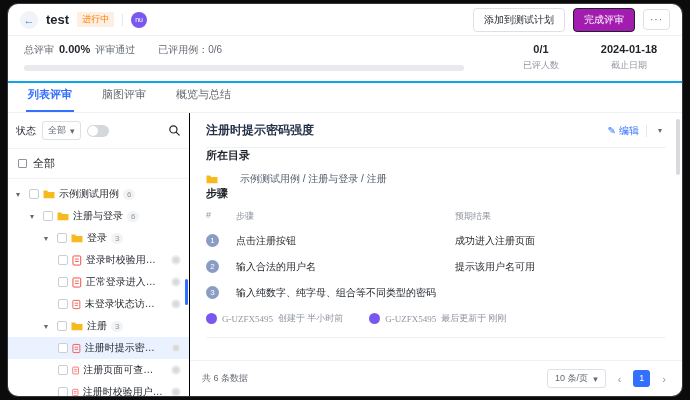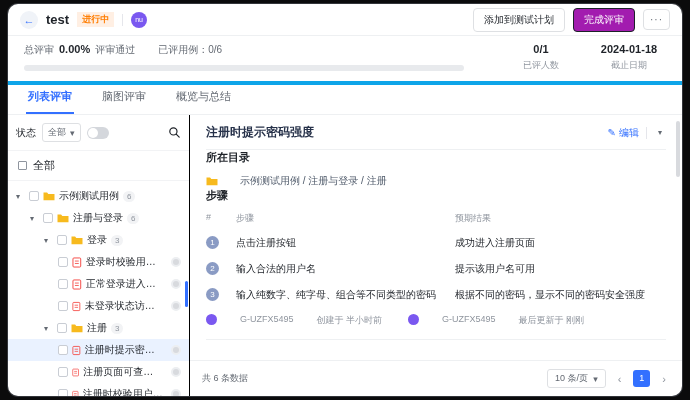--- a/index.html
+++ b/index.html
@@ -4,30 +4,30 @@
 <style>
   * { margin:0; padding:0; box-sizing:border-box; }
   html,body { width:690px; height:400px; }
   body { background:#0b0b0c; position:relative; font-family:"Liberation Sans", sans-serif; color:#1f2329; }
   .window { position:absolute; left:8px; top:4px; right:8px; bottom:4px; background:#fff; border-radius:10px; overflow:hidden; display:flex; flex-direction:column; box-shadow:0 0 0 1px #33353a; }
 
   
   .hdr { height:32px; display:flex; align-items:center; gap:8px; padding:0 12px; border-bottom:1px solid #eef0f2; flex:none; }
   .back-btn { width:18px; height:18px; border-radius:50%; background:#f0f3f8; color:#3370ff; font-size:11px; line-height:18px; text-align:center; cursor:pointer; }
   .hdr-title { font-size:13px; font-weight:bold; }
-  .badge { background:#ffefe3; color:#ff7d00; font-size:9px; padding:1px 5px; border-radius:0;font-weight:bold; }
+  .badge { background:#ffefe3; color:#ff7d00; font-size:9px; padding:1px 5px; border-radius:0; }
   .vline { width:1px; height:12px; background:#e5e6eb; }
   .avatar { width:16px; height:16px; border-radius:50%; background:#7a58f0; color:#fff; font-size:7px; line-height:16px; text-align:center; }
   .hdr-sp { flex:1; }
   .btn { font-size:10px; border:1px solid #dee0e3; border-radius:4px; padding:4px 10px; background:#fff; cursor:pointer; color:#1f2329; }
   .btn-dark { background:#a21caf; border-color:#1d2129; color:#fff; }
   .btn-more { padding:4px 6px; letter-spacing:1px; color:#646a73; }
 
   
-  .stats { display:flex; align-items:flex-start; padding:7px 16px 9px; border-bottom:4px solid #0ea5e9; flex:none; }
+  .stats { display:flex; align-items:flex-start; padding:7px 16px 9px; border-bottom:2px solid #0ea5e9; flex:none; }
   .stats-left { flex:1; margin-right:26px; }
   .stats-line { font-size:10px; color:#646a73; display:flex; align-items:baseline; gap:5px; }
   .stats-line b { color:#1f2329; font-size:11px; }
   .stats-cases { margin-left:18px; }
   .pbar { margin-top:8px; height:6px; background:#e8eaed; border-radius:3px; overflow:hidden; }
   .pbar-fill { height:100%; background:#3370ff; width:0%; }
   .metric { min-width:74px; text-align:center; margin-left:14px; }
   .metric .v { font-size:11px; font-weight:bold; color:#1f2329; }
   .metric .l { font-size:9px; color:#8f959e; margin-top:4px; }
 
@@ -68,21 +68,21 @@
   .edit-link { color:#3370ff; font-size:10px; display:flex; align-items:center; gap:3px; cursor:pointer; }
   .chev-btn { color:#646a73; font-size:8px; padding:2px 4px; cursor:pointer; }
   .sec { font-size:11px; font-weight:bold; }
   .crumb { display:flex; align-items:center; gap:22px; margin-top:9px; font-size:10px; color:#4e5969; }
   .steps-table { margin-top:9px; }
   .srow { display:grid; grid-template-columns:22px 1fr 1fr; column-gap:8px; align-items:start; margin-bottom:13px; }
   .shead { font-size:9px; color:#8f959e; margin-bottom:11px; }
   .num-c { width:13px; height:13px; border-radius:50%; background:#8a9bc4; color:#fff; font-size:8px; line-height:13px; text-align:center; }
   .scell { font-size:10px; color:#1f2329; line-height:13px; }
   .meta-row { display:flex; gap:26px; margin-top:4px; align-items:center; }
-  .meta-item { display:flex; align-items:flex-start; gap:23px; font-size:9px; color:#8f959e; }
+  .meta-item { display:flex; align-items:center; gap:5px; font-size:9px; color:#8f959e;font-family:Liberation Serif, serif; }
   .dot-av { width:11px; height:11px; border-radius:50%; background:#7a58f0; flex:none; }
   .hr { border-top:1px solid #eef0f2; margin-top:12px; }
 
   
   .footer { height:36px; flex:none; border-top:1px solid #eef0f2; display:flex; align-items:center; padding:0 12px; gap:8px; }
   .total { font-size:9px; color:#646a73; flex:1; }
   .psize { display:flex; align-items:center; gap:5px; border:1px solid #dee0e3; border-radius:3px; padding:2px 7px; font-size:9px; color:#646a73; cursor:pointer; }
   .pg-nav { color:#8f959e; font-size:11px; padding:0 4px; cursor:pointer; }
   .pg-cur { width:17px; height:17px; background:#3370ff; color:#fff; border-radius:3px; font-size:9px; line-height:17px; text-align:center; cursor:pointer; }
   svg { display:block; }
@@ -298,21 +298,20 @@
             <span class="scell">成功进入注册页面</span>
           </div>
           <div class="srow">
             <span class="num-c">2</span>
             <span class="scell">输入合法的用户名</span>
             <span class="scell">提示该用户名可用</span>
           </div>
           <div class="srow">
             <span class="num-c">3</span>
             <span class="scell">输入纯数字、纯字母、组合等不同类型的密码</span>
-            <span class="scell">根据不同的密码，显示不同的密码安全强度</span>
           </div>
         </div>
 
         <div class="meta-row">
           <div class="meta-item">
             <span class="dot-av"></span>
             <span>G-UZFX5495</span>
             <span>创建于 半小时前</span>
           </div>
           <div class="meta-item">

